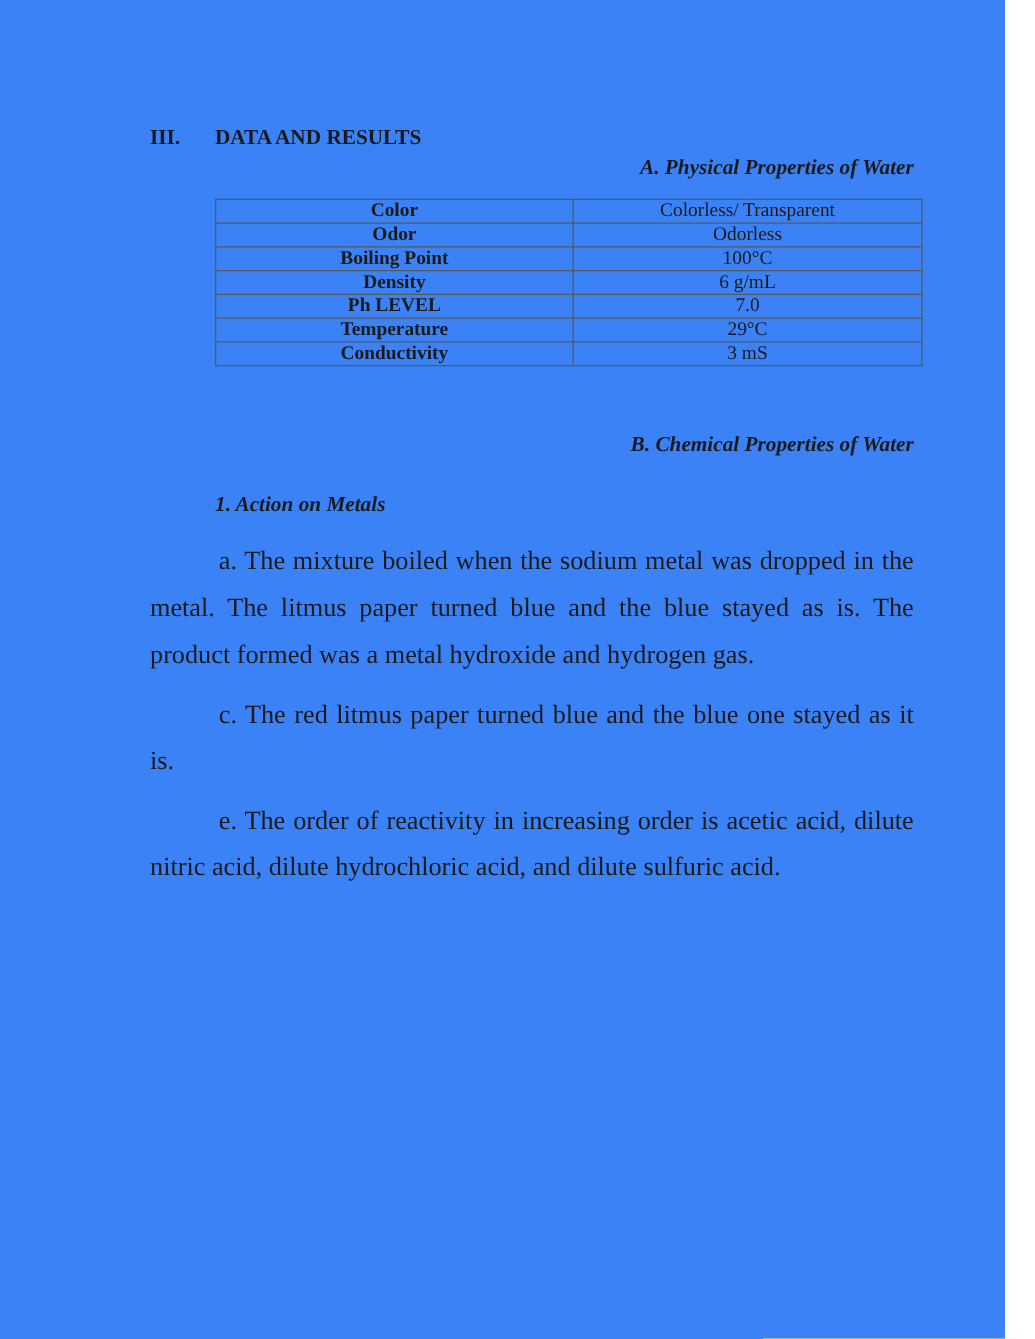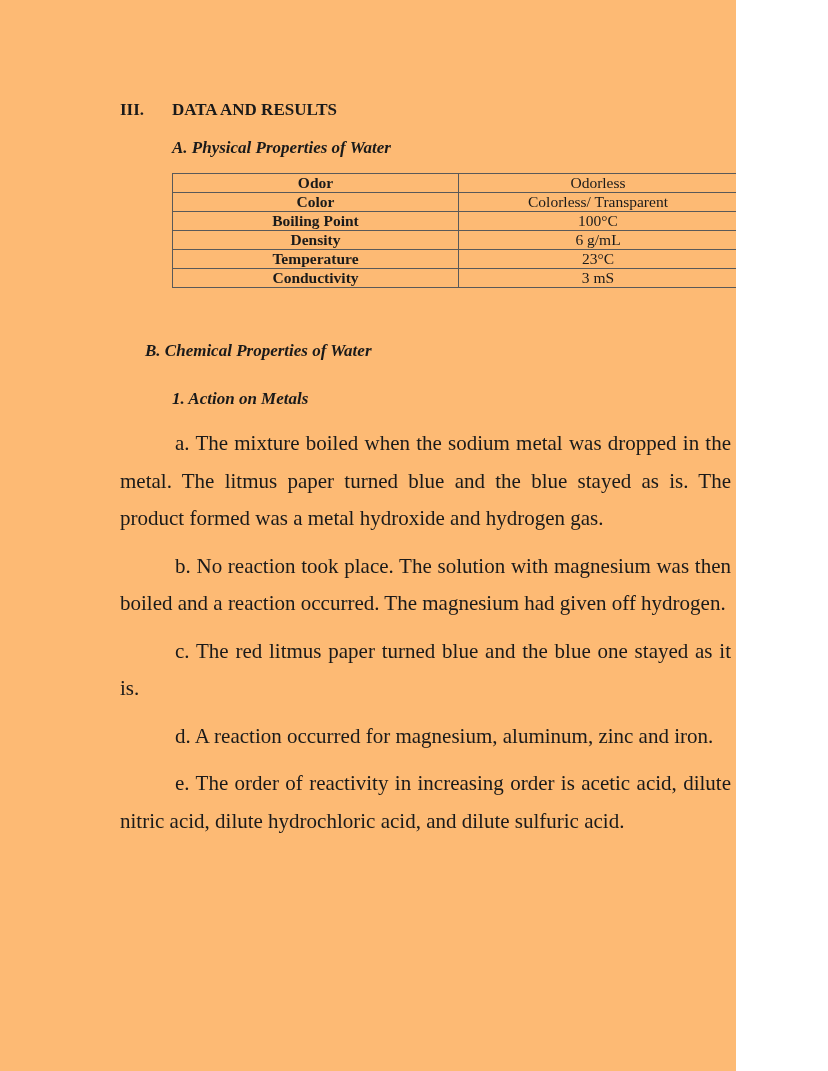--- a/index.html
+++ b/index.html
@@ -1,20 +1,20 @@
 <!DOCTYPE html>
 <html><head>
 <meta charset="utf-8">
 <style>
   html, body { margin: 0; padding: 0; background: #ffffff; }
   .page {
     position: relative;
-    width: 736px;
+    width: 804px;
     height: 1071px;
-    background: #fdba74;
+    background: #3b82f6;
     font-family: "Liberation Serif", "DejaVu Serif", serif;
     color: #1a1a1a;
     overflow: hidden;
     box-sizing: border-box;
   }
   .content {
     box-sizing: border-box;
     width: 828px;
     padding: 99px 97px 0 120px;
   }
@@ -29,22 +29,22 @@
     display: inline-block;
     width: 52px;
   }
   .h-sub { 
     font-size: 17px;
     line-height: 21px;
     font-weight: bold;
     font-style: italic;
     white-space: nowrap;
   }
-  .h-sub-a { margin: 17px 0 0 52px; }
-  .h-sub-b { margin: 52px 0 0 25px; }
+  .h-sub-a { margin: 3px 0 0 52px; text-align: right; }
+  .h-sub-b { margin: 52px 0 0 25px; text-align: right; }
   .h-item-1 { margin: 27px 0 16px 52px; }
   .h-item-2 { margin: 20px 0 0 52px; }
   table.props {
     margin: 15px 0 0 52px;
     border-collapse: collapse;
     width: 559px;
     table-layout: fixed;
   }
   table.props td {
     border: 1px solid #595959;
@@ -81,53 +81,55 @@
 
     <p class="h-section">
       <span class="num">III.</span><span>DATA AND RESULTS</span>
     </p>
 
     <p class="h-sub h-sub-a">A. Physical Properties of Water</p>
 
     <table class="props">
       <tbody id="props-tbody">
           <tr>
+            <td class="prop">Color</td>
+            <td class="val">Colorless/ Transparent</td>
+          </tr>
+          <tr>
             <td class="prop">Odor</td>
             <td class="val">Odorless</td>
-          </tr>
-          <tr>
-            <td class="prop">Color</td>
-            <td class="val">Colorless/ Transparent</td>
           </tr>
           <tr>
             <td class="prop">Boiling Point</td>
             <td class="val">100°C</td>
           </tr>
           <tr>
             <td class="prop">Density</td>
             <td class="val">6 g/mL</td>
           </tr>
           <tr>
+            <td class="prop">Ph LEVEL</td>
+            <td class="val">7.0</td>
+          </tr>
+          <tr>
             <td class="prop">Temperature</td>
-            <td class="val">23°C</td>
+            <td class="val">29°C</td>
           </tr>
           <tr>
             <td class="prop">Conductivity</td>
             <td class="val">3 mS</td>
           </tr>
         </tbody>
     </table>
 
     <p class="h-sub h-sub-b">B. Chemical Properties of Water</p>
 
     <p class="h-sub h-item-1">1. Action on Metals</p>
 
     <div class="paras" id="paragraphs">
         <p class="body-para">a. The mixture boiled when the sodium metal was dropped in the metal. The litmus paper turned blue and the blue stayed as is. The product formed was a metal hydroxide and hydrogen gas.</p>
-        <p class="body-para">b. No reaction took place. The solution with magnesium was then boiled and a reaction occurred. The magnesium had given off hydrogen.</p>
         <p class="body-para">c. The red litmus paper turned blue and the blue one stayed as it is.</p>
-        <p class="body-para">d. A reaction occurred for magnesium, aluminum, zinc and iron.</p>
         <p class="body-para">e. The order of reactivity in increasing order is acetic acid, dilute nitric acid, dilute hydrochloric acid, and dilute sulfuric acid.</p>
       </div>
 
 
   </div>
 </div>
 
 </body></html>

